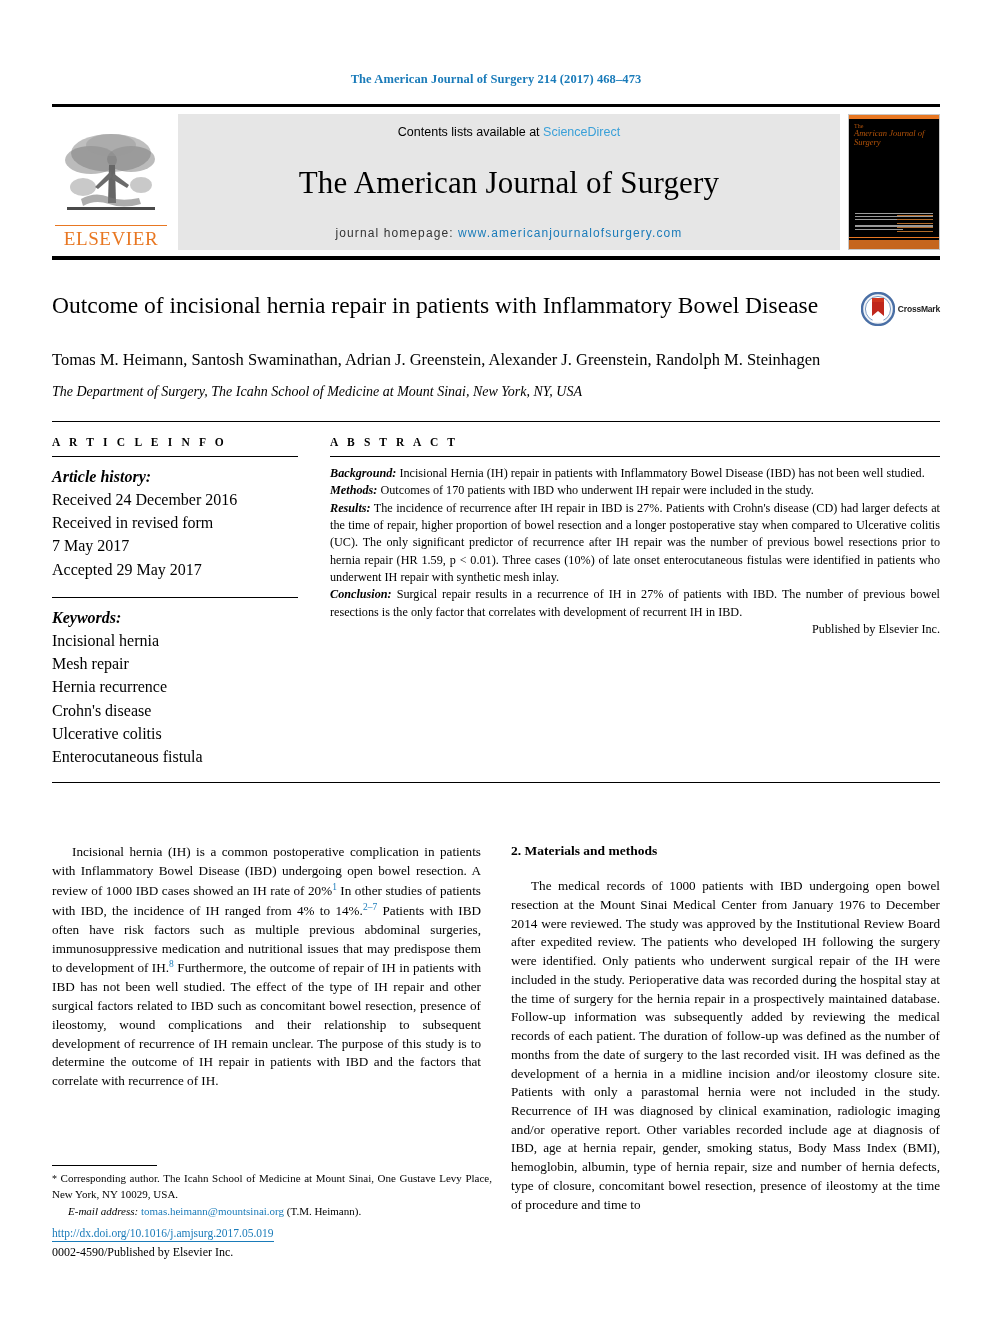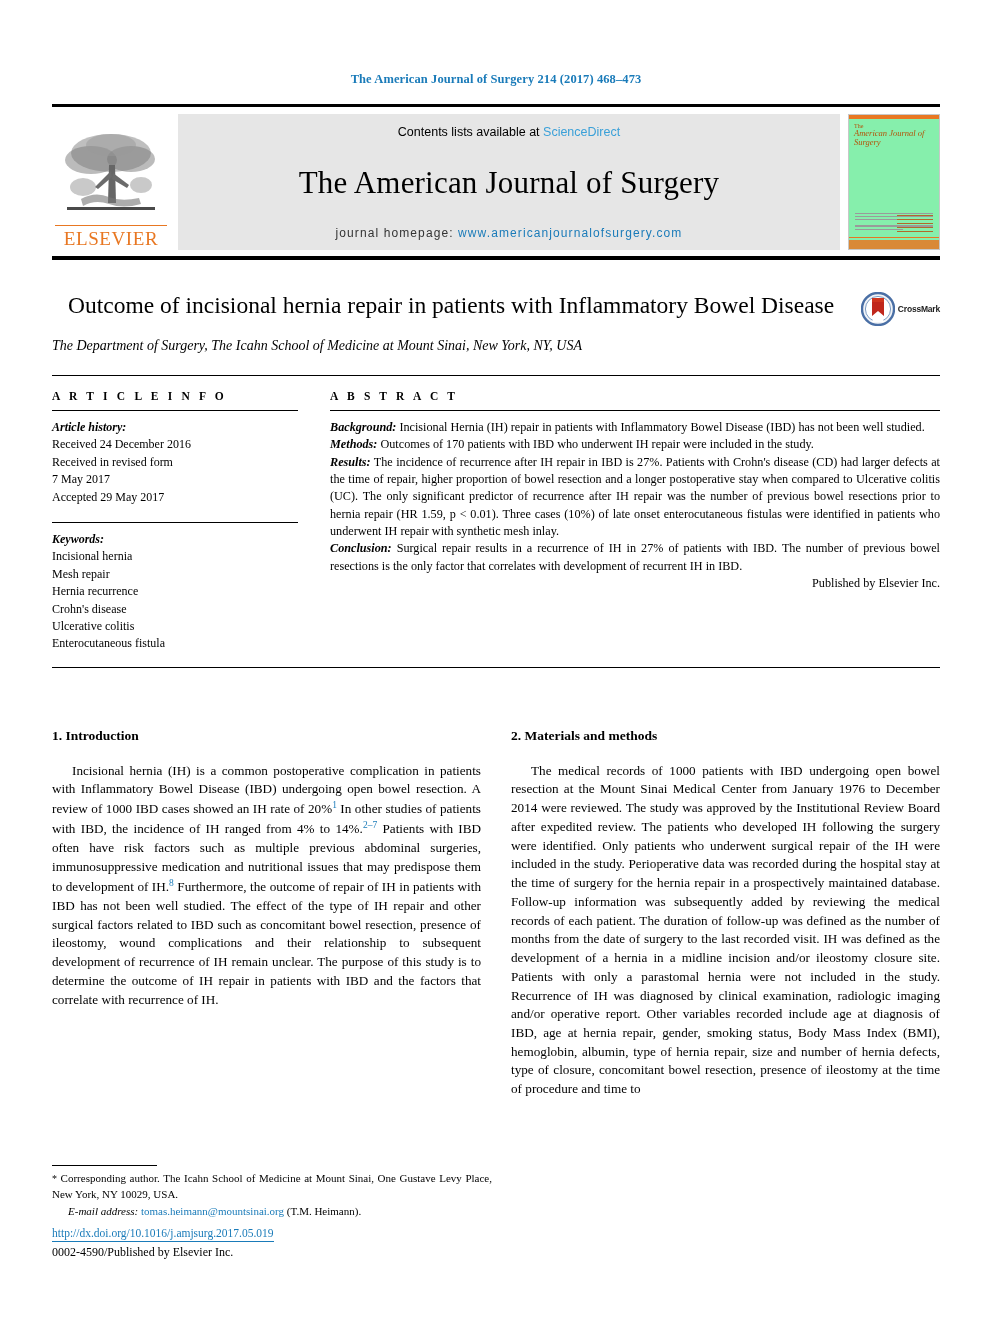--- a/index.html
+++ b/index.html
@@ -97,21 +97,21 @@
     letter-spacing: 1.1px;
     color: #333;
   }
   .homepage-line .url { color: #1a7bb9; }
 
   
   .cover-thumb {
     width: 92px;
     flex: 0 0 92px;
     border: 1px solid #c8c8c8;
-    background: #86efac;
+    background: #000000;
     position: relative;
     box-sizing: border-box;
     overflow: hidden;
   }
   .cover-top-bar {
     height: 4px; background: #e87722; width: 100%;
   }
   .cover-title {
     padding: 4px 5px 0 5px;
     font-family: "Liberation Serif", serif;
@@ -141,21 +141,21 @@
   .rule-thick-black {
     border-top: 4px solid #000;
     margin-top: 6px;
   }
 
   
   .title-block {
     display: flex;
     margin-top: 30px;
   }
-  .title-main { flex: 1 1 auto; margin-left: 16px; }
+  .title-main { flex: 1 1 auto; }
   .article-title {
     font-family: "Liberation Serif", serif;
     font-size: 23.5px;
     line-height: 1.3;
     font-weight: normal;
     margin: 0;
     max-width: 790px;
   }
   .crossmark {
     flex: 0 0 96px;
@@ -212,21 +212,21 @@
     font-family: "Liberation Serif", serif;
     font-size: 11.5px;
     font-weight: bold;
     letter-spacing: 3.2px;
     margin-bottom: 8px;
   }
   .hr-thin { border-top: 1.2px solid #000; margin: 0 0 8px 0; }
   .hr-thin.ab { margin-right: 0; }
   .info-group {
     font-family: "Liberation Serif", serif;
-    font-size: 12px;
+    font-size: 16px;
     line-height: 1.45;
   }
   .info-group .lbl { font-style: italic; font-weight: bold; }
   .info-sep { border-top: 1.2px solid #000; margin: 16px 0 8px 0; }
   .abstract-body {
     font-family: "Liberation Serif", serif;
     font-size: 12.2px;
     line-height: 1.42;
     text-align: justify;
   }
@@ -384,20 +384,23 @@
           <circle cx="17" cy="17" r="12.6" fill="#ffffff" stroke="#7f9ec4" stroke-width="1"></circle>
           <path d="M11 6 L23 6 L23 24 L17 19 L11 24 Z" fill="#c0271c"></path>
           <path d="M11 6 L23 6 L23 10 L11 10 Z" fill="#d8401f" opacity=".6"></path>
           <path d="M17 23 L24 30 L10 30 Z" fill="#ffffff"></path>
         </svg>
         <span class="cm-label">CrossMark</span>
       </div>
     </div>
   </div>
 
+  <div class="authors">
+    <span>Tomas M. Heimann, Santosh Swaminathan, Adrian J. Greenstein, Alexander J. Greenstein, Randolph M. Steinhagen</span>
+  </div>
 
   <div class="affiliation">The Department of Surgery, The Icahn School of Medicine at Mount Sinai, New York, NY, USA</div>
 
   <div class="info-abstract">
 
     <div class="col-info">
       <div class="sec-head">A R T I C L E   I N F O</div>
       <div class="hr-thin"></div>
       <div class="info-group">
         <div class="lbl">Article history:</div>
@@ -429,21 +432,20 @@
         <p class="pub-line">Published by Elsevier Inc.</p>
       </div>
     </div>
   </div>
 
   <div class="rule-after-abstract"></div>
 
   <div class="body-cols">
 
     <div class="bcol">
-      <h2 class="h2">1. Introduction</h2>
       <p class="body-p"><span>Incisional hernia (IH) is a common postoperative complication in patients with Inflammatory Bowel Disease (IBD) undergoing open bowel resection. A review of 1000 IBD cases showed an IH rate of 20%</span><span class="ref">1</span><span> In other studies of patients with IBD, the incidence of IH ranged from 4% to 14%.</span><span class="ref">2–7</span><span> Patients with IBD often have risk factors such as multiple previous abdominal surgeries, immunosuppressive medication and nutritional issues that may predispose them to development of IH.</span><span class="ref">8</span><span> Furthermore, the outcome of repair of IH in patients with IBD has not been well studied. The effect of the type of IH repair and other surgical factors related to IBD such as concomitant bowel resection, presence of ileostomy, wound complications and their relationship to subsequent development of recurrence of IH remain unclear. The purpose of this study is to determine the outcome of IH repair in patients with IBD and the factors that correlate with recurrence of IH.</span></p>
     </div>
 
     <div class="bcol">
       <h2 class="h2">2. Materials and methods</h2>
       <p class="body-p">The medical records of 1000 patients with IBD undergoing open bowel resection at the Mount Sinai Medical Center from January 1976 to December 2014 were reviewed. The study was approved by the Institutional Review Board after expedited review. The patients who developed IH following the surgery were identified. Only patients who underwent surgical repair of the IH were included in the study. Perioperative data was recorded during the hospital stay at the time of surgery for the hernia repair in a prospectively maintained database. Follow-up information was subsequently added by reviewing the medical records of each patient. The duration of follow-up was defined as the number of months from the date of surgery to the last recorded visit. IH was defined as the development of a hernia in a midline incision and/or ileostomy closure site. Patients with only a parastomal hernia were not included in the study. Recurrence of IH was diagnosed by clinical examination, radiologic imaging and/or operative report. Other variables recorded include age at diagnosis of IBD, age at hernia repair, gender, smoking status, Body Mass Index (BMI), hemoglobin, albumin, type of hernia repair, size and number of hernia defects, type of closure, concomitant bowel resection, presence of ileostomy at the time of procedure and time to</p>
     </div>
   </div>
 
   <div class="footnote">

